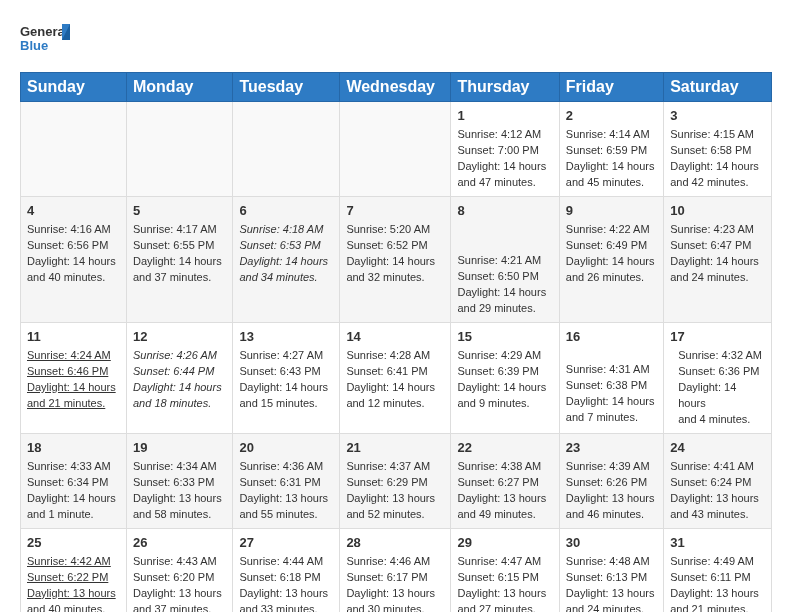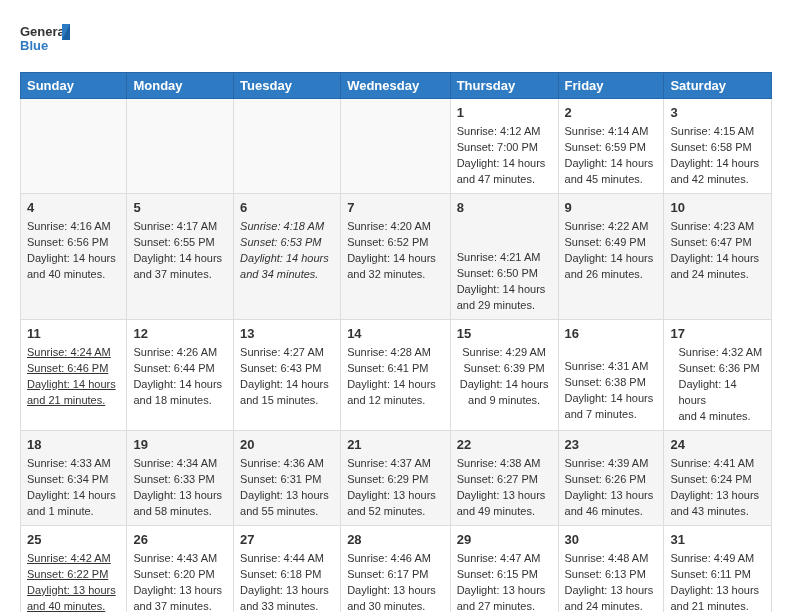--- a/index.html
+++ b/index.html
@@ -43,21 +43,21 @@
       width: 100%;
       border-collapse: collapse;
       border: 1px solid #ccc;
       font-size: 11px;
     }
     .calendar th {
       background-color: #2e7bc4;
       color: #fff;
       text-align: left;
       padding: 5px 6px;
-      font-size: 13px;
+      font-size: 16px;
       font-weight: bold;
       border: 1px solid #2567a8;
     }
     .calendar td {
       vertical-align: top;
       padding: 5px 6px;
       border: 1px solid #ddd;
       width: 113px;
       min-height: 80px;
       color: #333;
@@ -158,21 +158,21 @@
           </td>
           <td>
             <span class="day-num">6</span>
             <div class="day-info" style="white-space: pre-line; font-style: italic;">Sunrise: 4:18 AM
 Sunset: 6:53 PM
 Daylight: 14 hours
 and 34 minutes.</div>
           </td>
           <td>
             <span class="day-num">7</span>
-            <div class="day-info" style="white-space: pre-line;">Sunrise: 4:20 AM
+            <div class="day-info" style="white-space: pre-line;">Sunrise: 5:20 AM
 Sunset: 6:52 PM
 Daylight: 14 hours
 and 32 minutes.</div>
           </td>
           <td>
             <span class="day-num">8</span>
             <div class="day-info" style="white-space: pre-line; margin-top: 33px;">Sunrise: 4:21 AM
 Sunset: 6:50 PM
 Daylight: 14 hours
 and 29 minutes.</div>
@@ -195,42 +195,42 @@
         <tr>
           <td>
             <span class="day-num">11</span>
             <div class="day-info" style="white-space: pre-line; text-decoration: underline;">Sunrise: 4:24 AM
 Sunset: 6:46 PM
 Daylight: 14 hours
 and 21 minutes.</div>
           </td>
           <td>
             <span class="day-num">12</span>
-            <div class="day-info" style="white-space: pre-line;">Sunrise: 4:26 AM
+            <div class="day-info" style="white-space: pre-line; font-style: italic;">Sunrise: 4:26 AM
 Sunset: 6:44 PM
 Daylight: 14 hours
 and 18 minutes.</div>
           </td>
           <td>
             <span class="day-num">13</span>
             <div class="day-info" style="white-space: pre-line;">Sunrise: 4:27 AM
 Sunset: 6:43 PM
 Daylight: 14 hours
 and 15 minutes.</div>
           </td>
           <td>
             <span class="day-num">14</span>
             <div class="day-info" style="white-space: pre-line;">Sunrise: 4:28 AM
 Sunset: 6:41 PM
 Daylight: 14 hours
 and 12 minutes.</div>
           </td>
           <td>
             <span class="day-num">15</span>
-            <div class="day-info" style="white-space: pre-line; text-align: center;">Sunrise: 4:29 AM
+            <div class="day-info" style="white-space: pre-line;">Sunrise: 4:29 AM
 Sunset: 6:39 PM
 Daylight: 14 hours
 and 9 minutes.</div>
           </td>
           <td>
             <span class="day-num">16</span>
             <div class="day-info" style="white-space: pre-line; margin-top: 16px;">Sunrise: 4:31 AM
 Sunset: 6:38 PM
 Daylight: 14 hours
 and 7 minutes.</div>

